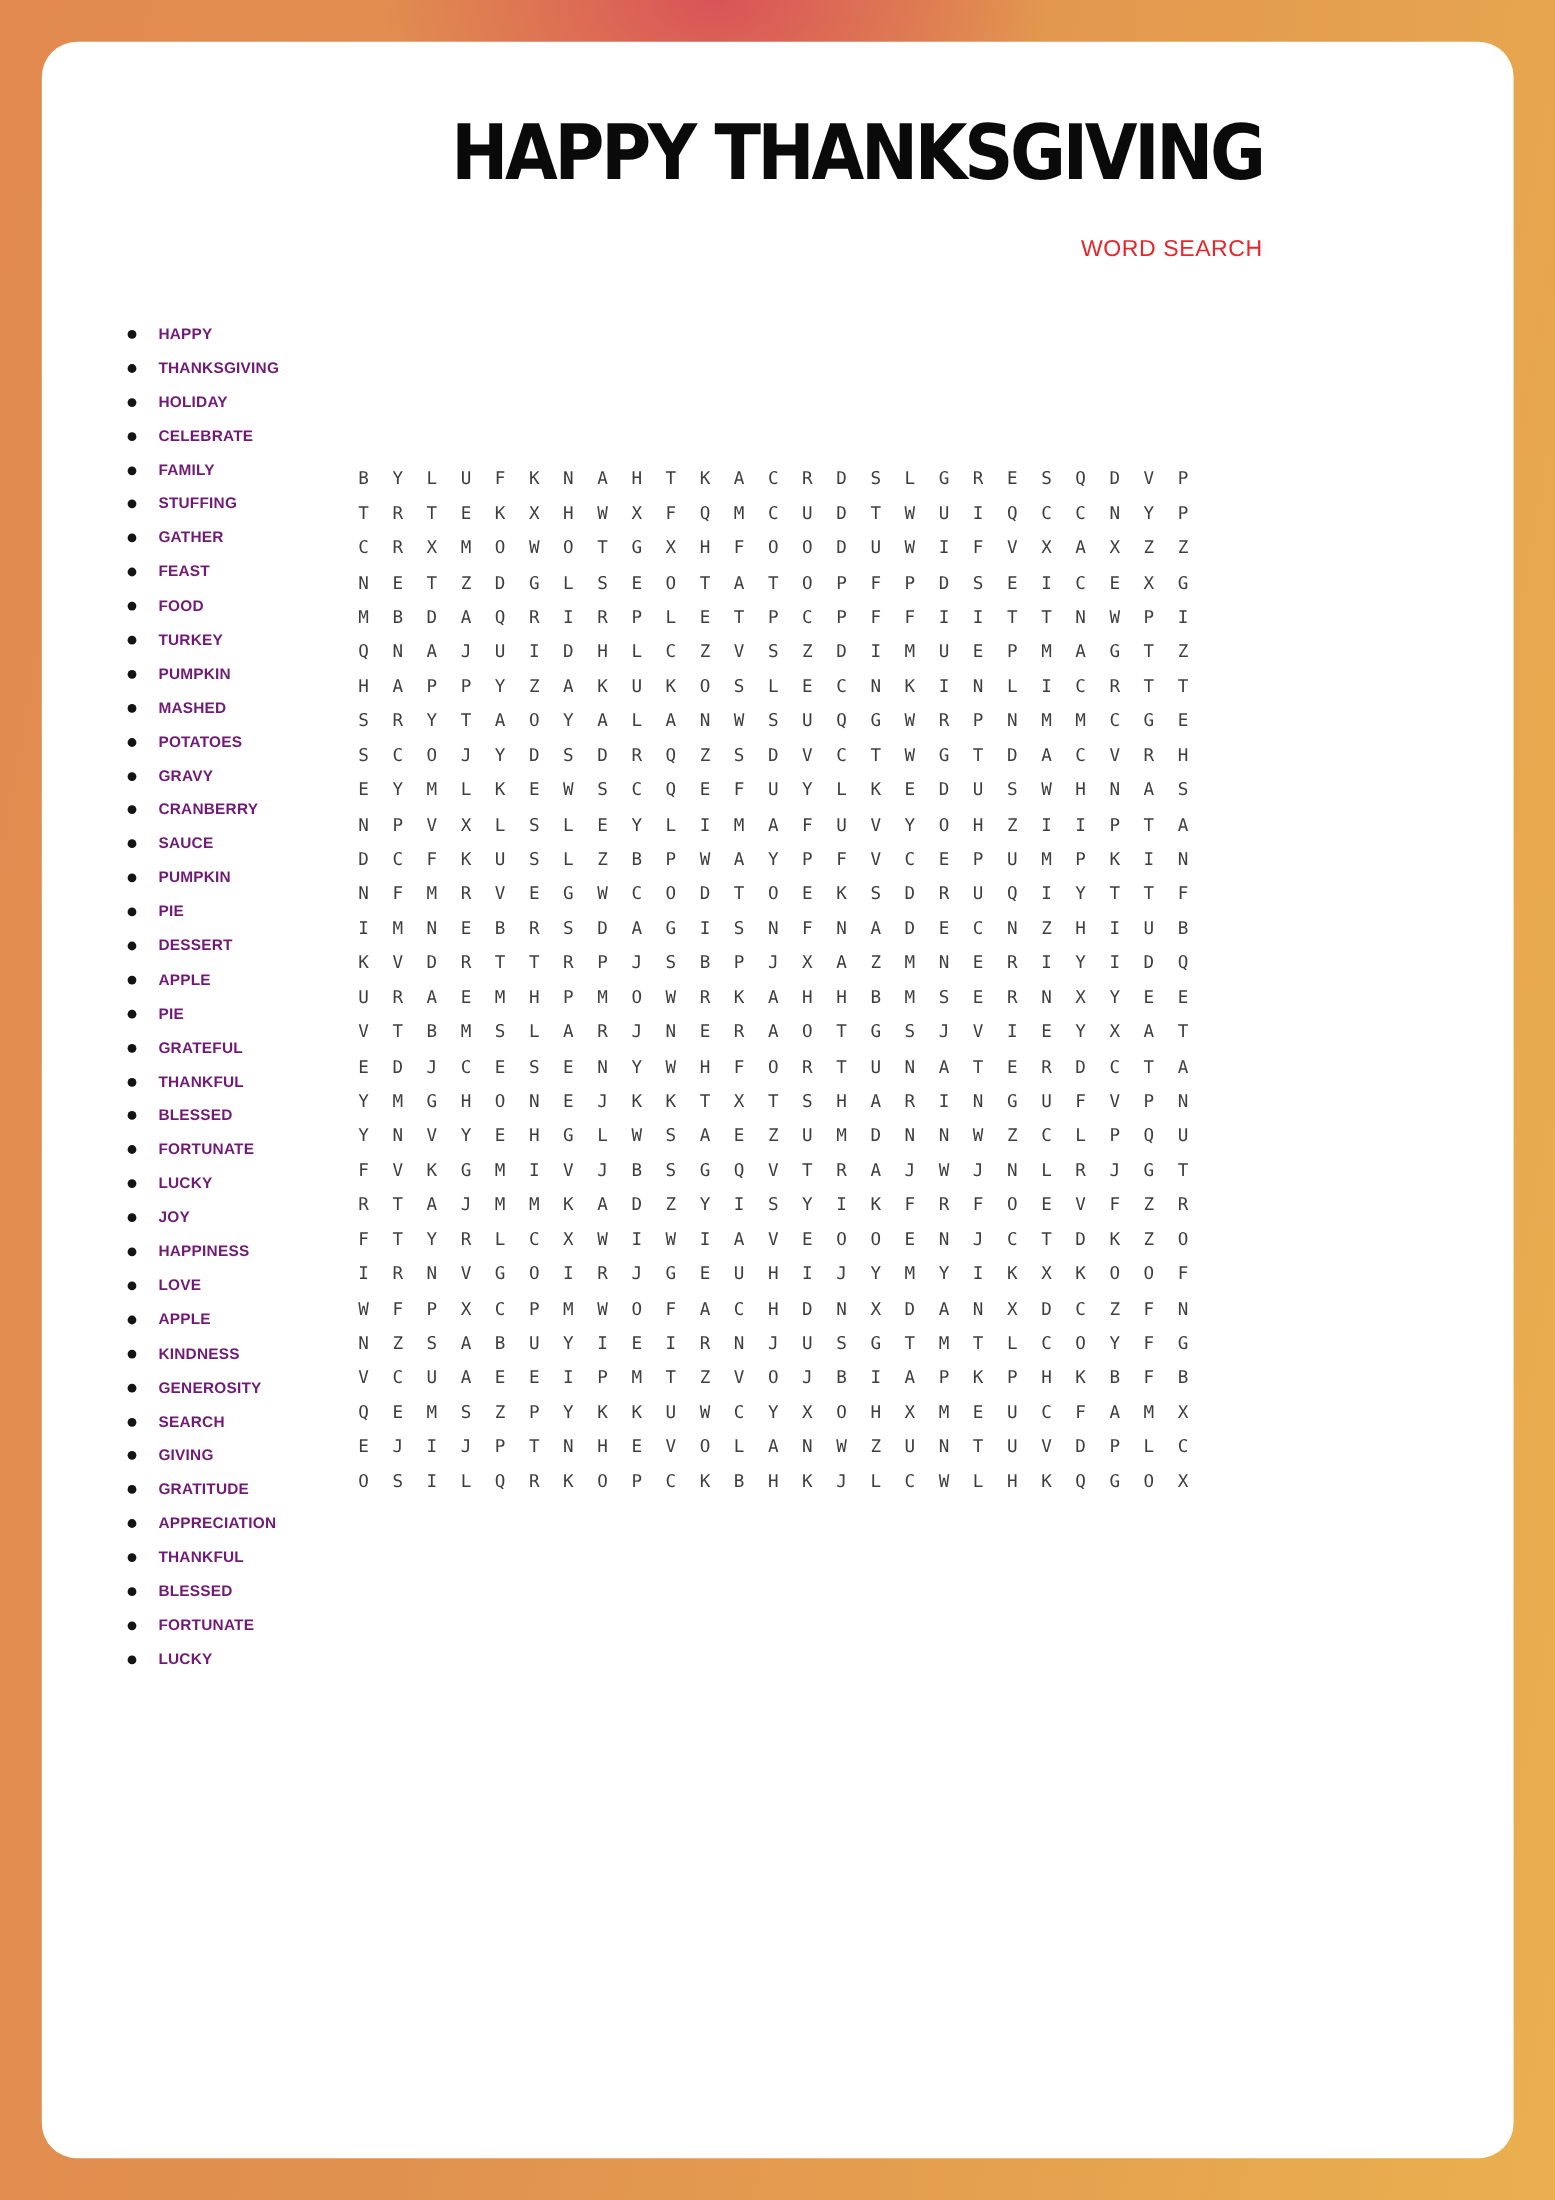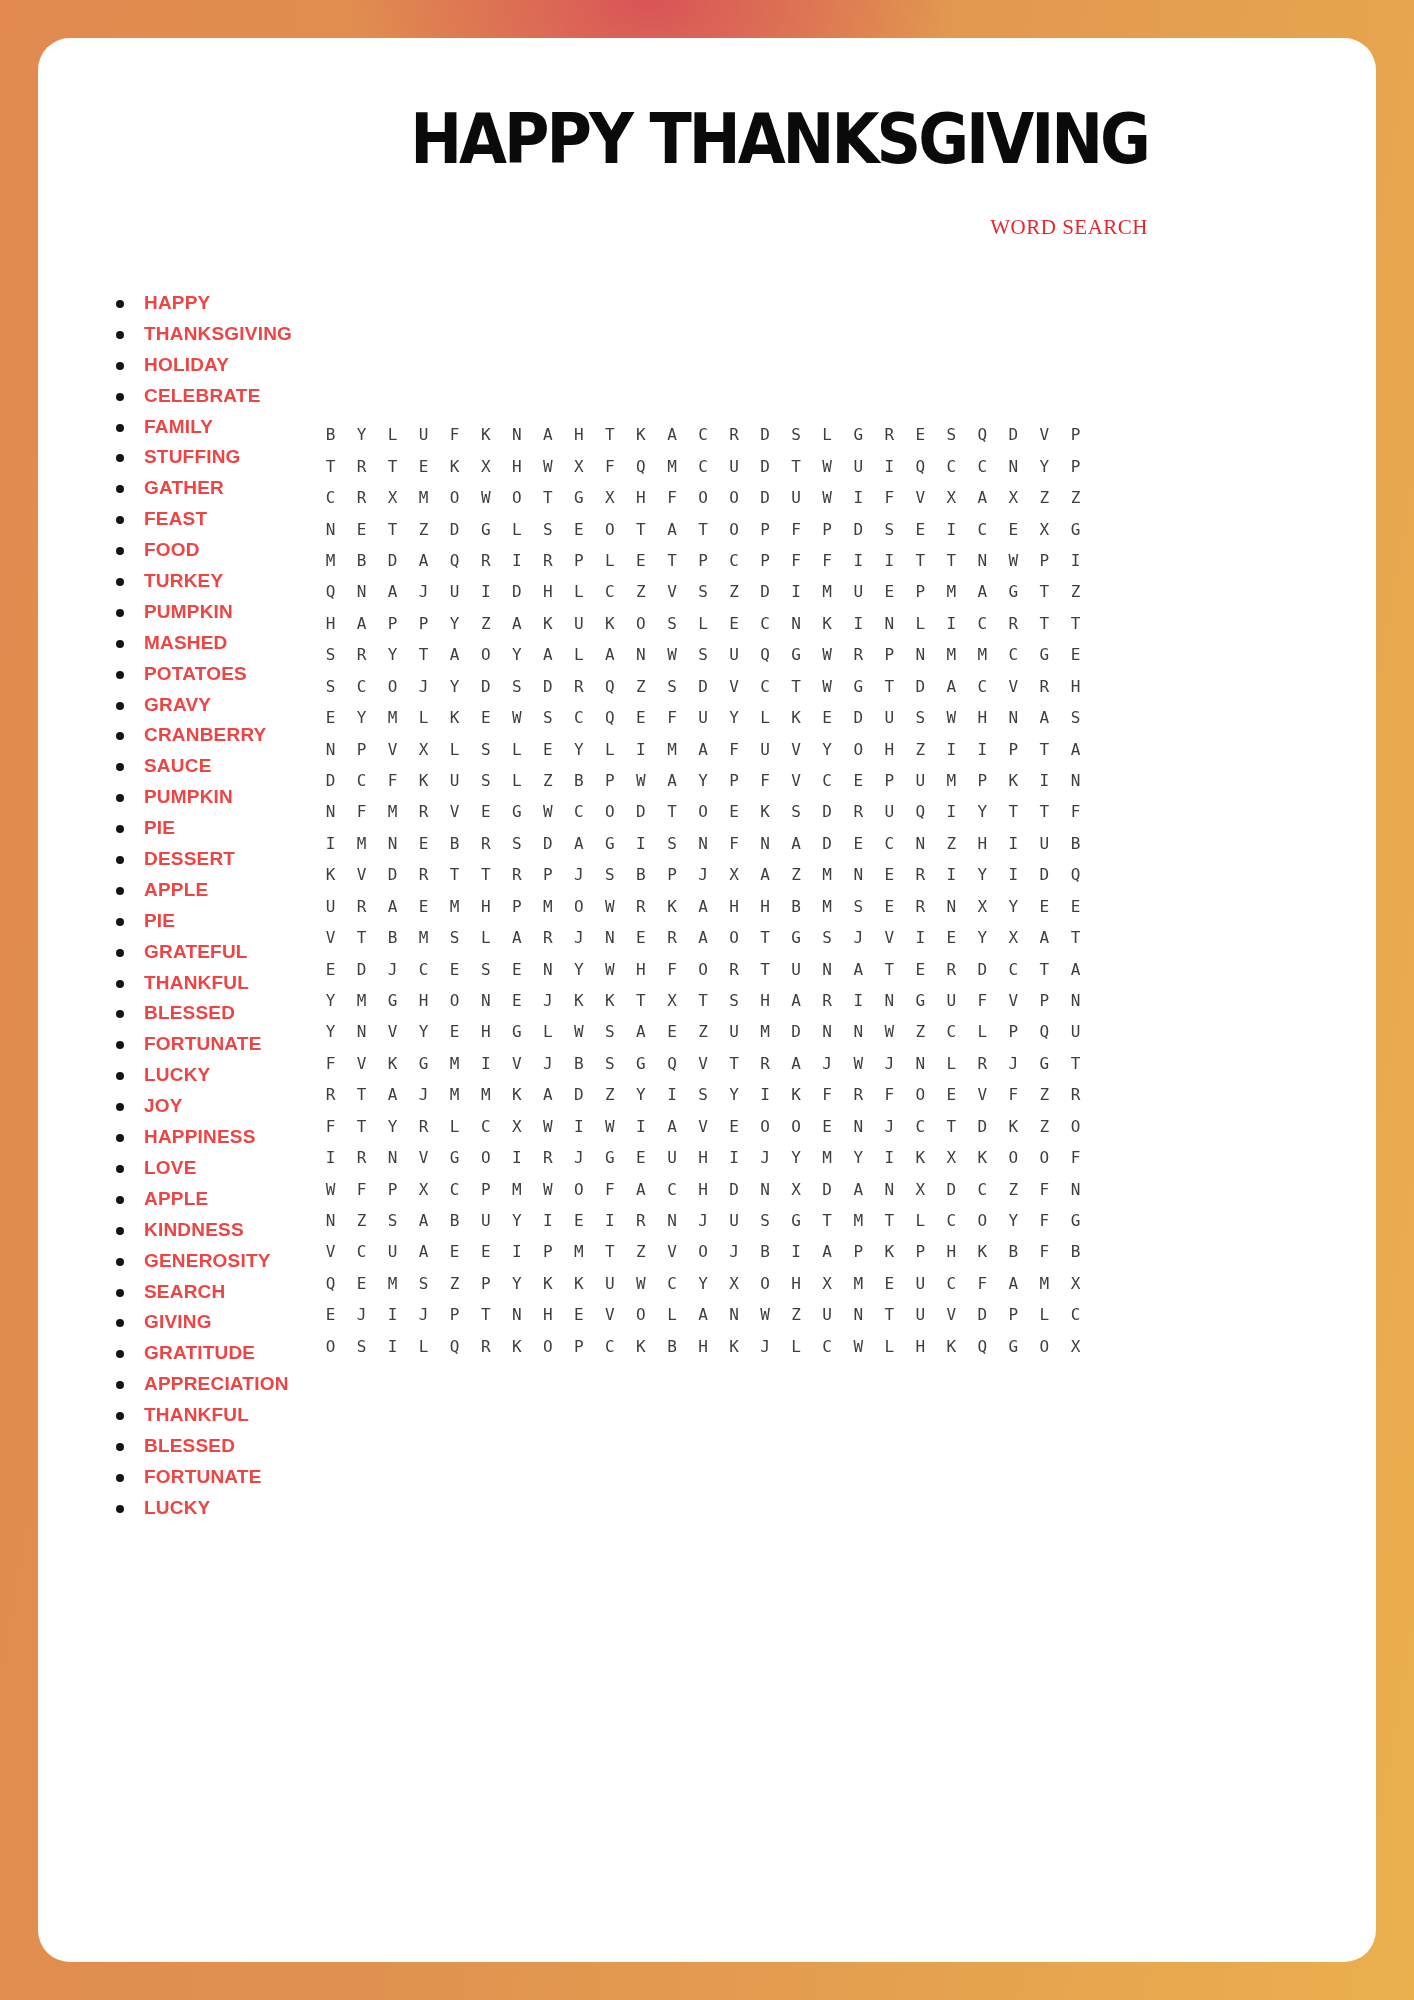--- a/index.html
+++ b/index.html
@@ -16,28 +16,28 @@
   .header{
     position:absolute;left:0;top:60px;width:1110px;text-align:right;
   }
   .title{
     font-family:"DejaVu Sans", sans-serif;
     font-weight:bold;font-size:62px;letter-spacing:-3px;color:#0a0a0a;
     transform:scaleY(1.12);transform-origin:center top;
     margin:0;
   }
   .subtitle{
-    margin-top:44px;font-size:21px;letter-spacing:.5px;color:#e8252a;font-weight:500;font-family:Liberation Serif, serif;
+    margin-top:44px;font-size:21px;letter-spacing:.5px;color:#e8252a;font-weight:500;
   }
   .word-list{
     position:absolute;left:70px;top:250px;margin:0;padding:0;list-style:none;
   }
   .word-list li{
     position:relative;padding-left:36px;height:30.9px;line-height:30.9px;
-    font-size:19px;font-weight:bold;color:#ef4444;letter-spacing:.2px;
+    font-size:14px;font-weight:bold;color:#701a75;letter-spacing:.2px;
     white-space:nowrap;
   }
   .word-list li::before{
     content:"";position:absolute;left:8px;top:12px;width:8px;height:8px;border-radius:50%;
     background:#141414;
   }
   .grid-box{
     position:absolute;left:262px;top:368px;width:806px;height:969px;
     background:
       radial-gradient(ellipse 300px 120px at 42% 0%, rgba(217,80,88,.95), rgba(217,80,88,0) 75%),

